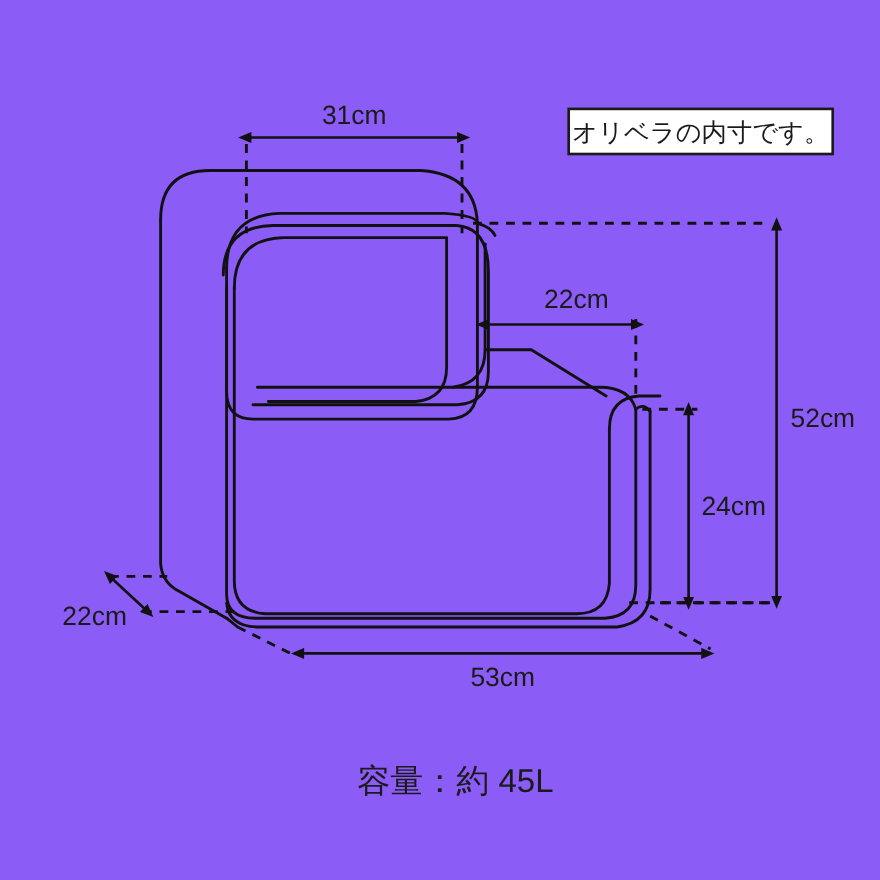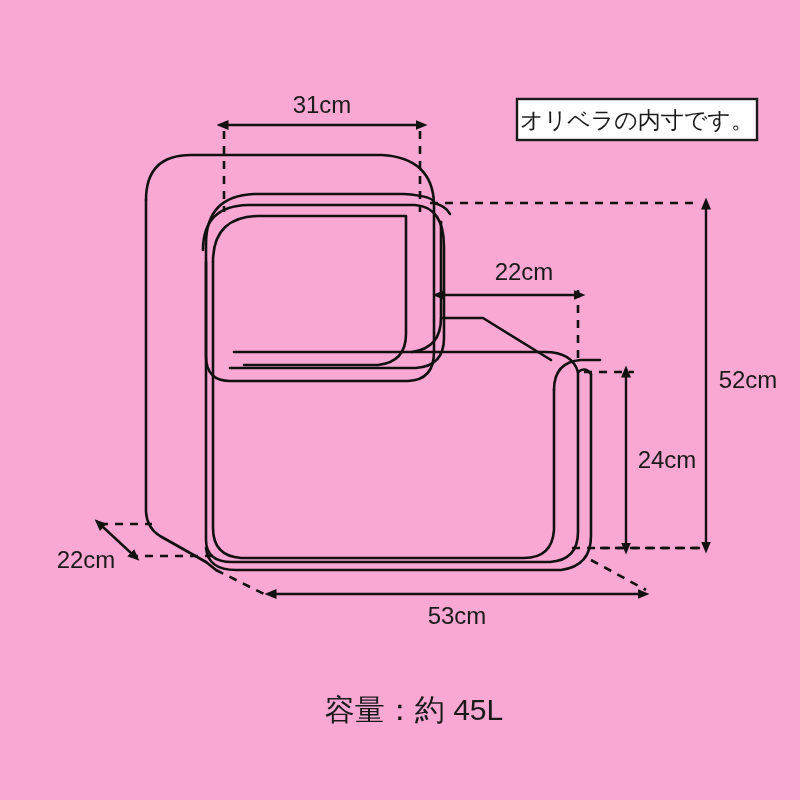--- a/index.html
+++ b/index.html
@@ -7,21 +7,21 @@
     padding: 0;
     background: #ffffff;
   }
   body {
     font-family: "Liberation Sans", "DejaVu Sans", sans-serif;
   }
   #page {
     position: relative;
     width: 800px;
     height: 800px;
-    background: #f9a8d4;
+    background: #8b5cf6;
     overflow: hidden;
   }
   #diagram-svg {
     position: absolute;
     left: 0;
     top: 0;
     width: 800px;
     height: 800px;
   }
   .dim-text {

